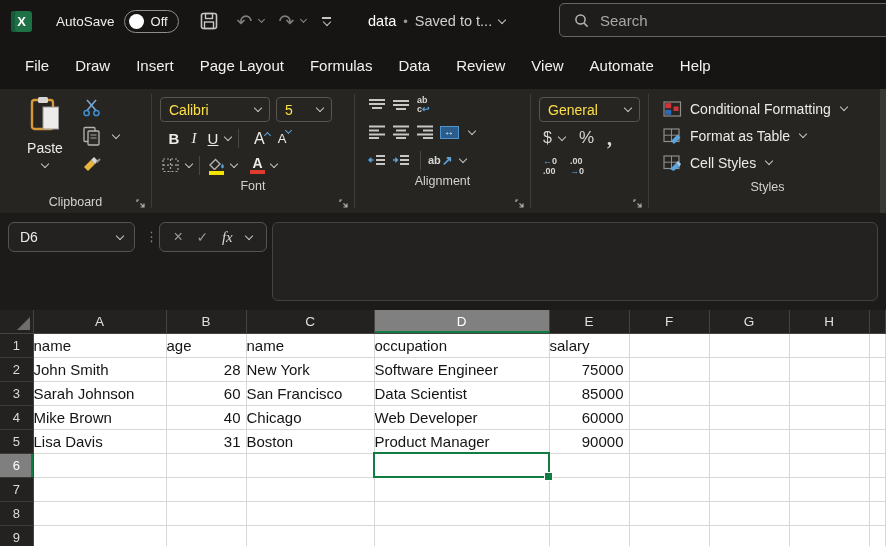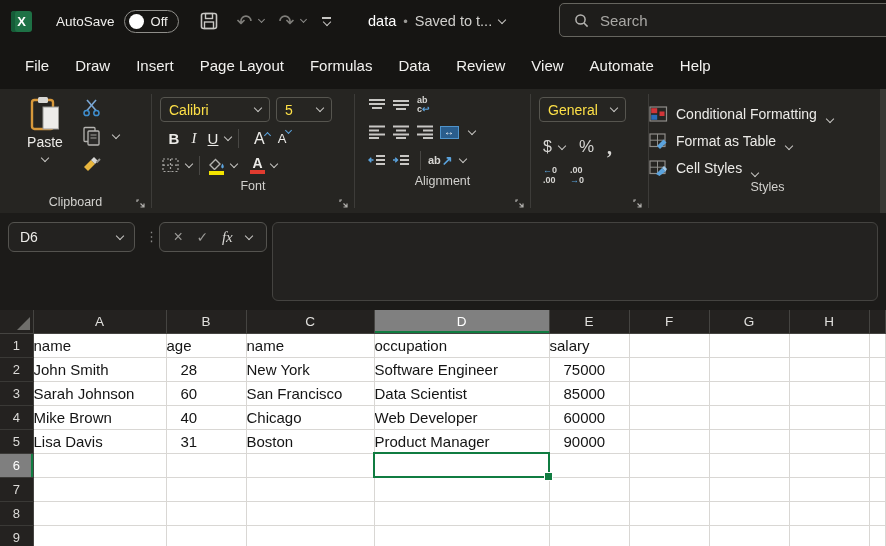--- a/index.html
+++ b/index.html
@@ -45,21 +45,21 @@
   .rdiv{width:1px;background:#3d3c39;margin:5px 0}
   .vdiv{width:1px;height:19px;background:#484744;margin:0 7px}
   .rg-footer{height:22px;display:flex;align-items:center;justify-content:center;font-size:12.5px;color:#d2d1ce}
   .launcher{position:absolute;right:6px;bottom:5px;cursor:pointer;line-height:0}
   .rbtn{display:flex;align-items:center;cursor:pointer}
   .icolbl{font-size:14px;color:#ecebe8}
 
   .g-clip{width:151px}
   .clipbody{flex:1;display:flex}
   .paste{width:58px;margin:7px 0 0 16px;display:flex;flex-direction:column;align-items:center;cursor:pointer}
-  .paste .icolbl{margin-top:3px}
+  .paste .icolbl{margin-top:9px}
   .paste .chev{margin-top:5px}
   .clipcol{display:flex;flex-direction:column;margin-left:8px;margin-top:9px;gap:9px}
   .cliprow{display:flex;align-items:center}
   .cliprow .chev{margin-left:12px}
 
   .g-font{width:202px}
   .fr1{display:flex;margin:8px 0 0 8px;gap:6px}
   .combo{height:25px;border:1px solid #56554f;border-radius:4px;display:flex;align-items:center;justify-content:space-between;
          padding:0 8px;font-size:14px;color:#fde047;cursor:pointer;background:#262522}
   .fr2{display:flex;align-items:center;margin:7px 0 0 12px}
@@ -88,21 +88,21 @@
 
   .g-num{width:117px}
   .nr2{display:flex;align-items:center;margin:6px 0 0 12px}
   .cur{font-size:16px;color:#d6d5d2;cursor:pointer}
   .pct{font-size:17px;color:#d6d5d2;margin-left:14px;cursor:pointer}
   .comma{font-size:20px;font-weight:bold;color:#d6d5d2;margin-left:13px;cursor:pointer;font-family:"Liberation Serif",serif;line-height:10px}
   .nr3{display:flex;align-items:center;margin:9px 0 0 12px;gap:13px}
   .deci{display:flex;flex-direction:column;font-size:9px;line-height:9.5px;color:#d6d5d2;font-weight:bold;cursor:pointer;text-align:left}
 
   .g-styles{flex:1}
-  .stylerow{display:flex;align-items:flex-end;gap:8px;height:27px;cursor:pointer}
+  .stylerow{display:flex;align-items:center;gap:8px;margin-left:14px;height:27px;cursor:pointer}
   .stylerow:first-child{margin-top:6px}
   .stylerow .chev{margin-left:2px}
 
   
   .formulabar{height:97px;flex:0 0 auto;position:relative;background:#1c1b19}
   .namebox{position:absolute;left:8px;top:9px;width:127px;height:30px;border:1px solid #54534f;border-radius:6px;background:#232220;
            display:flex;align-items:center;justify-content:space-between;padding:0 11px;font-size:14px;color:#ecebe8;cursor:pointer}
   .fdots{position:absolute;left:145px;top:16px;color:#8a8987;font-size:13px;cursor:pointer}
   .fxgroup{position:absolute;left:159px;top:9px;width:108px;height:30px;border:1px solid #54534f;border-radius:6px;background:#232220;
            display:flex;align-items:center;justify-content:space-evenly}
@@ -118,21 +118,21 @@
   .grid td{padding:0;overflow:hidden;white-space:nowrap}
   .ch{height:23px;background:#242220;color:#e0dfdc;font-size:13.5px;text-align:center;
       border-right:1px solid #454441;border-bottom:1px solid #454441;cursor:pointer}
   .ch.selch{background:#808080;color:#fff;box-shadow:inset 0 -2px 0 #107C41}
   .corner{height:23px;background:#242220;border-right:1px solid #454441;border-bottom:1px solid #454441;position:relative;cursor:pointer}
   .rh{height:24px;background:#242220;color:#dcdbd8;font-size:13px;text-align:center;
       border-right:1px solid #454441;border-bottom:1px solid #3a3936;cursor:pointer}
   .rh.selrh{background:#7f7f7f;color:#fff;box-shadow:inset -2px 0 0 #107C41}
   .cell{height:24px;background:#fff;border-right:1px solid #d9d7d4;border-bottom:1px solid #d9d7d4;
         font-size:15px;color:#141414;padding-left:4px;cursor:cell}
-  .cell.num{text-align:left;padding-right:5px;padding-left:14px}
+  .cell.num{text-align:right;padding-right:5px;padding-left:14px}
   .sel{position:absolute;left:373px;top:142px;width:177px;height:26px;border:2px solid #107C41;pointer-events:none}
   .sel::after{content:"";position:absolute;right:-5px;bottom:-5px;width:7px;height:7px;background:#107C41;border:1px solid #fff}
   svg{display:block}
 </style>
 </head>
 <body>
 
 <div class="app">
 
   <header class="titlebar">
@@ -396,21 +396,21 @@
         </div>
       <span class="launcher">
         <svg width="9" height="9" viewBox="0 0 9 9">
           <path d="M1 3 V1 H3 M4.5 4.5 L8 8 M8 4.5 V8 H4.5" fill="none" stroke="#b0afac" stroke-width="1.2"></path>
         </svg>
       </span>
     </section>
     <div class="rdiv"></div>
 
     <section class="rgroup g-num">
-      <div class="combo" style="width:87px;margin:8px 0 9px 8px">
+      <div class="combo" style="width:101px;margin:8px 0 0 8px">
         <span>General</span>
         <span class="chev"></span>
       </div>
       <div class="nr2">
         <span class="cur">$</span>
         <span class="chev" style="margin-left:7px"></span>
         <span class="pct">%</span>
         <span class="comma">,</span>
       </div>
       <div class="nr3">

